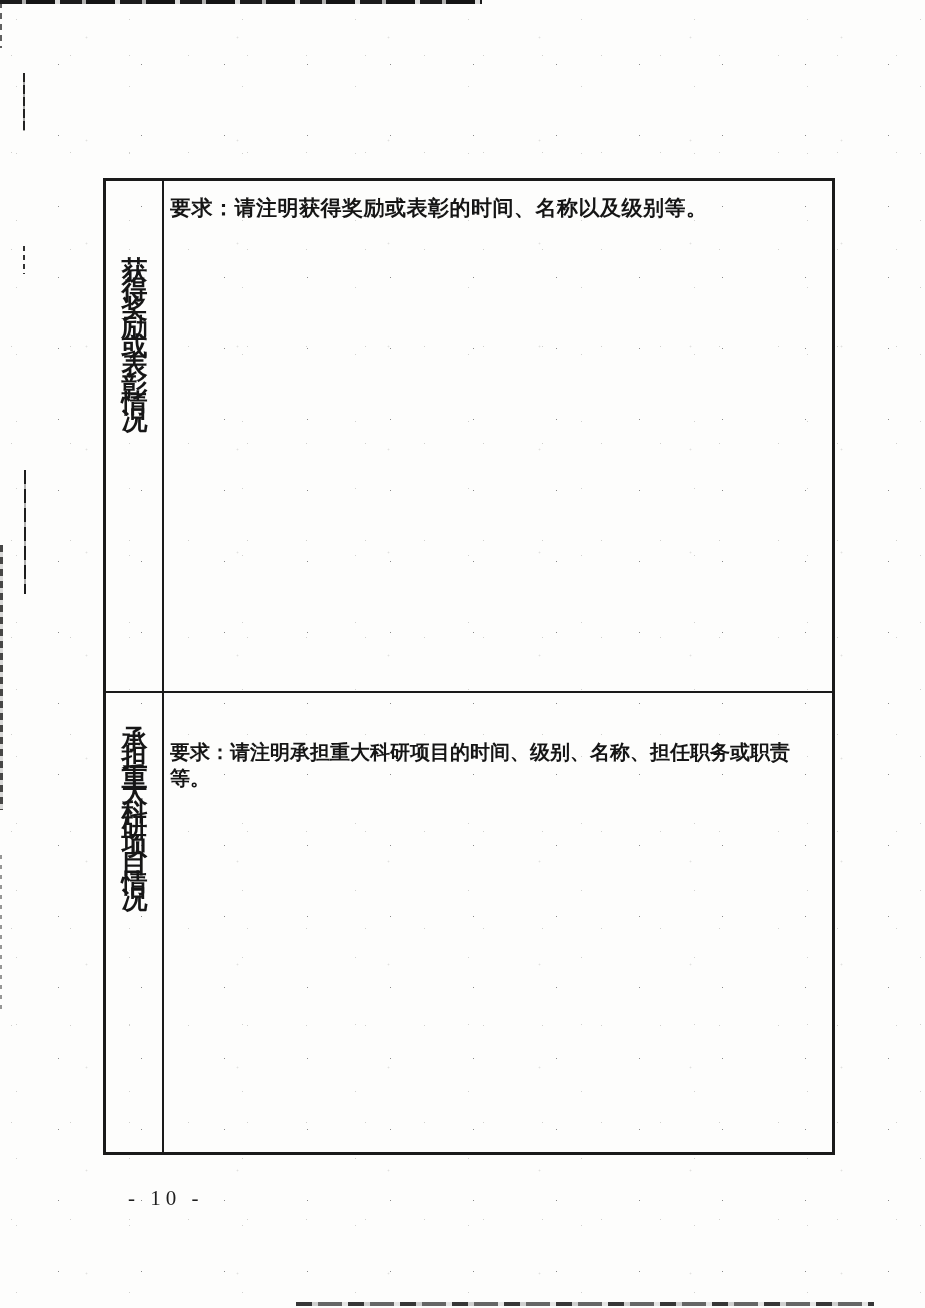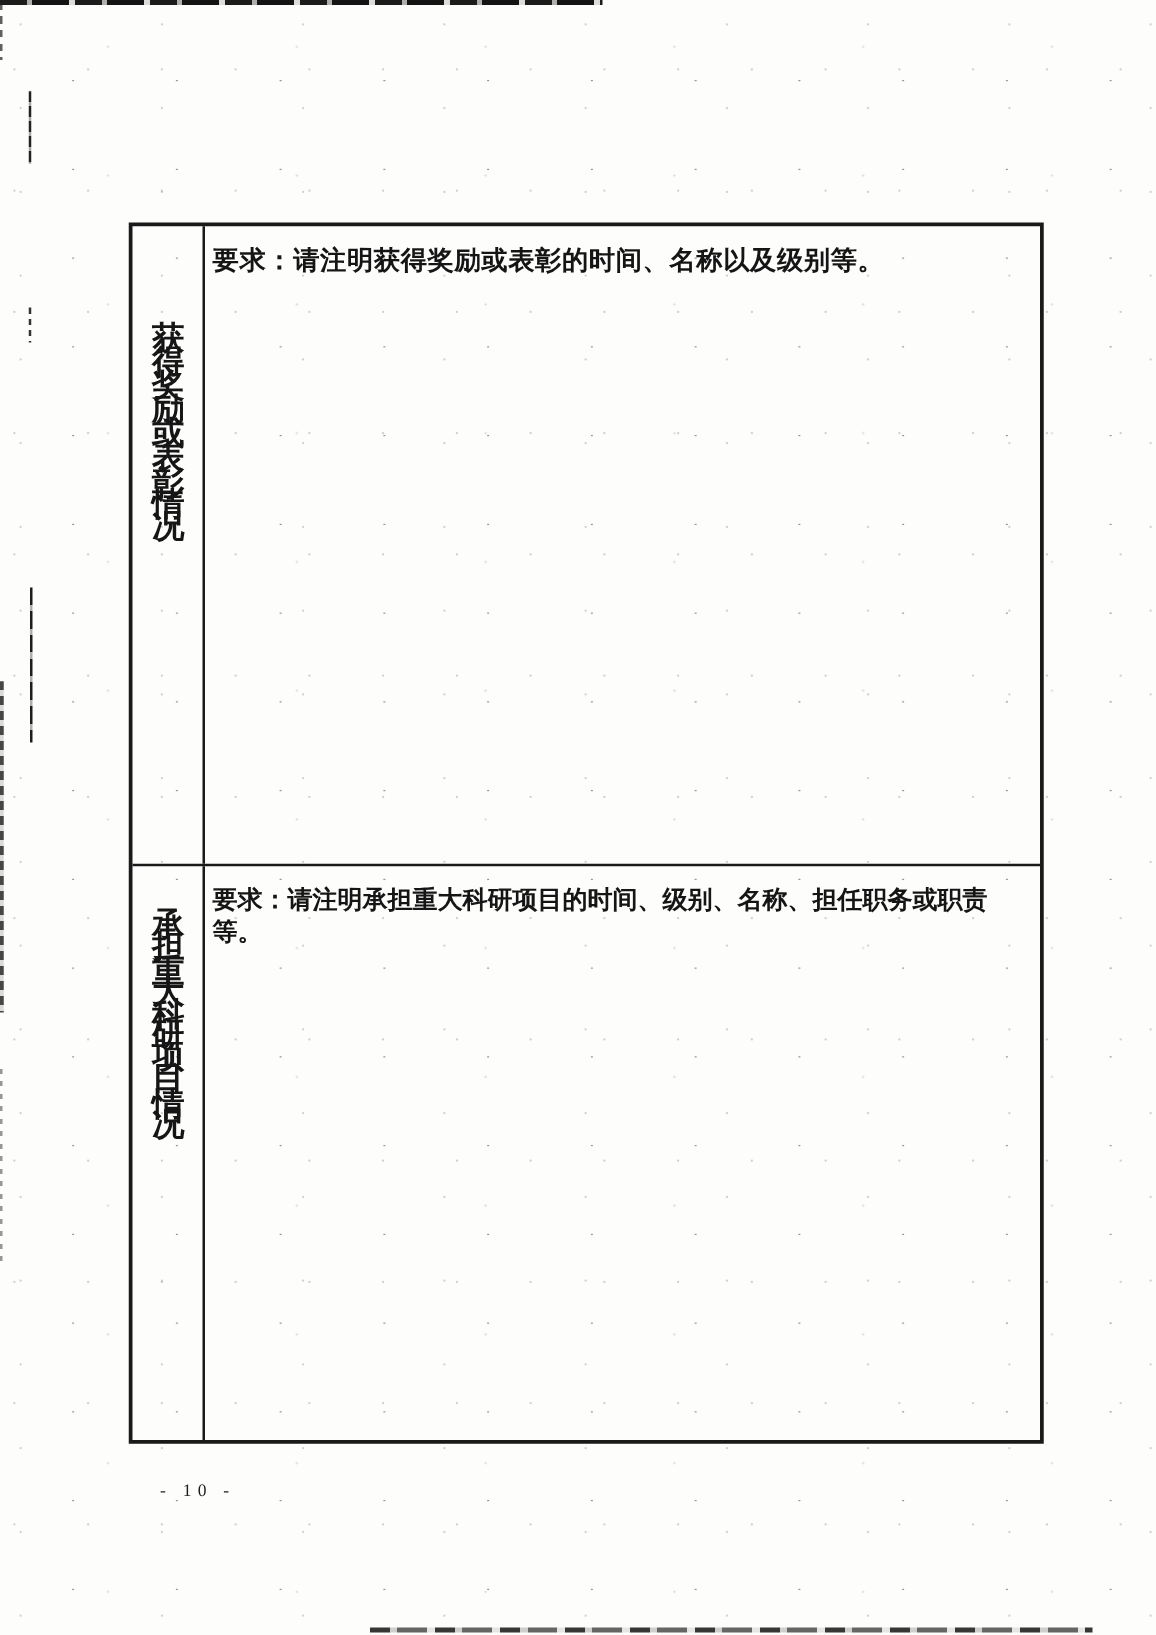--- a/index.html
+++ b/index.html
@@ -89,27 +89,27 @@
     flex: 1;
     padding: 14px 6px 16px 6px;
   }
   .req-text {
     font-size: 21px;
     font-weight: 600;
     letter-spacing: 0.5px;
     color: #151515;
     line-height: 1.3;
   }
-  .project .req-text { font-size: 20px; letter-spacing: 0; }
+  .project .req-text { font-size: 20px; letter-spacing: 0; margin-top: 32px; }
 
   
   .page-number {
     position: absolute;
     left: 128px; top: 1186px;
-    font-size: 14px;
+    font-size: 21px;
     letter-spacing: 5px;
     color: #1d1d1d;
   }
 </style>
 </head>
 <body>
 
 <div class="page">
 
   <div class="artifact artifact-top-band"></div>

